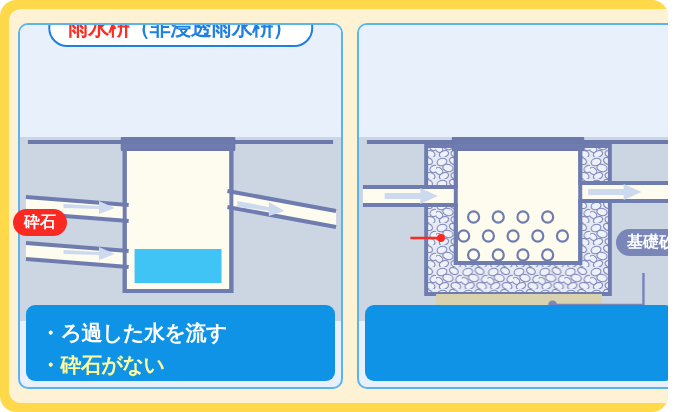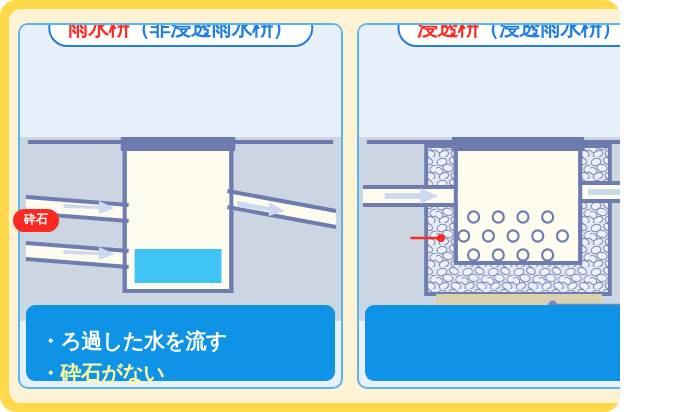--- a/index.html
+++ b/index.html
@@ -10,21 +10,21 @@
     width: 700px;
     height: 412px;
     font-family: "Liberation Sans", "DejaVu Sans", sans-serif;
     background: #ffffff;
     overflow: hidden;
   }
 
   
   #infographic {
     position: relative;
-    width: 620px;
+    width: 668px;
     height: 412px;
     box-sizing: border-box;
     background: #ffd94a;
     border-radius: 16px;
     overflow: hidden;
   }
   #inner-canvas {
     position: absolute;
     left: 9px;
     top: 9px;
@@ -85,39 +85,39 @@
   
   .caption {
     position: absolute;
     left: 6px;
     right: 6px;
     bottom: 6px;
     height: 76px;
     box-sizing: border-box;
     background: #0e93e6;
     border-radius: 9px;
-    padding: 20px 0 0 14px;
+    padding: 12px 0 0 14px;
     z-index: 20;
   }
   .caption-line {
     font-size: 21px;
     font-weight: bold;
     line-height: 1.5;
     letter-spacing: -0.5px;
     white-space: nowrap;
   }
   .cap-white  { color: #ffffff; }
   .cap-yellow { color: #fffb9a; }
 
   
   .callout {
     position: absolute;
     z-index: 25;
     border-radius: 16px;
-    font-size: 12px;
+    font-size: 16px;
     font-weight: bold;
     color: #ffffff;
     padding: 4px 11px 5px 11px;
     white-space: nowrap;
     letter-spacing: 0px;
     line-height: 1.15;
   }
   .callout.gravel {
     background: #fa2a22;
     left: 4px;
@@ -261,24 +261,22 @@
             <circle cx="83" cy="213" r="4" fill="#fa2a22"></circle>
           </g>
 
           <g>
             <polyline points="196,280 288,280 288,248" fill="none" stroke="#7b86b8" stroke-width="2.5"></polyline>
             <circle cx="196" cy="280" r="4.5" fill="#7b86b8"></circle>
           </g>
         </svg>
       </div>
 
-      <div class="title-pill">
-        <span class="t-red">浸透枡</span><span class="t-blue">（浸透雨水枡）</span>
-      </div>
 
       <div class="caption">
       </div>
     </div>
 
     <div class="callout gravel">砕石</div>
+    <div class="callout sand">基礎砂</div>
 
   </div>
 </div>
 
 </body></html>

